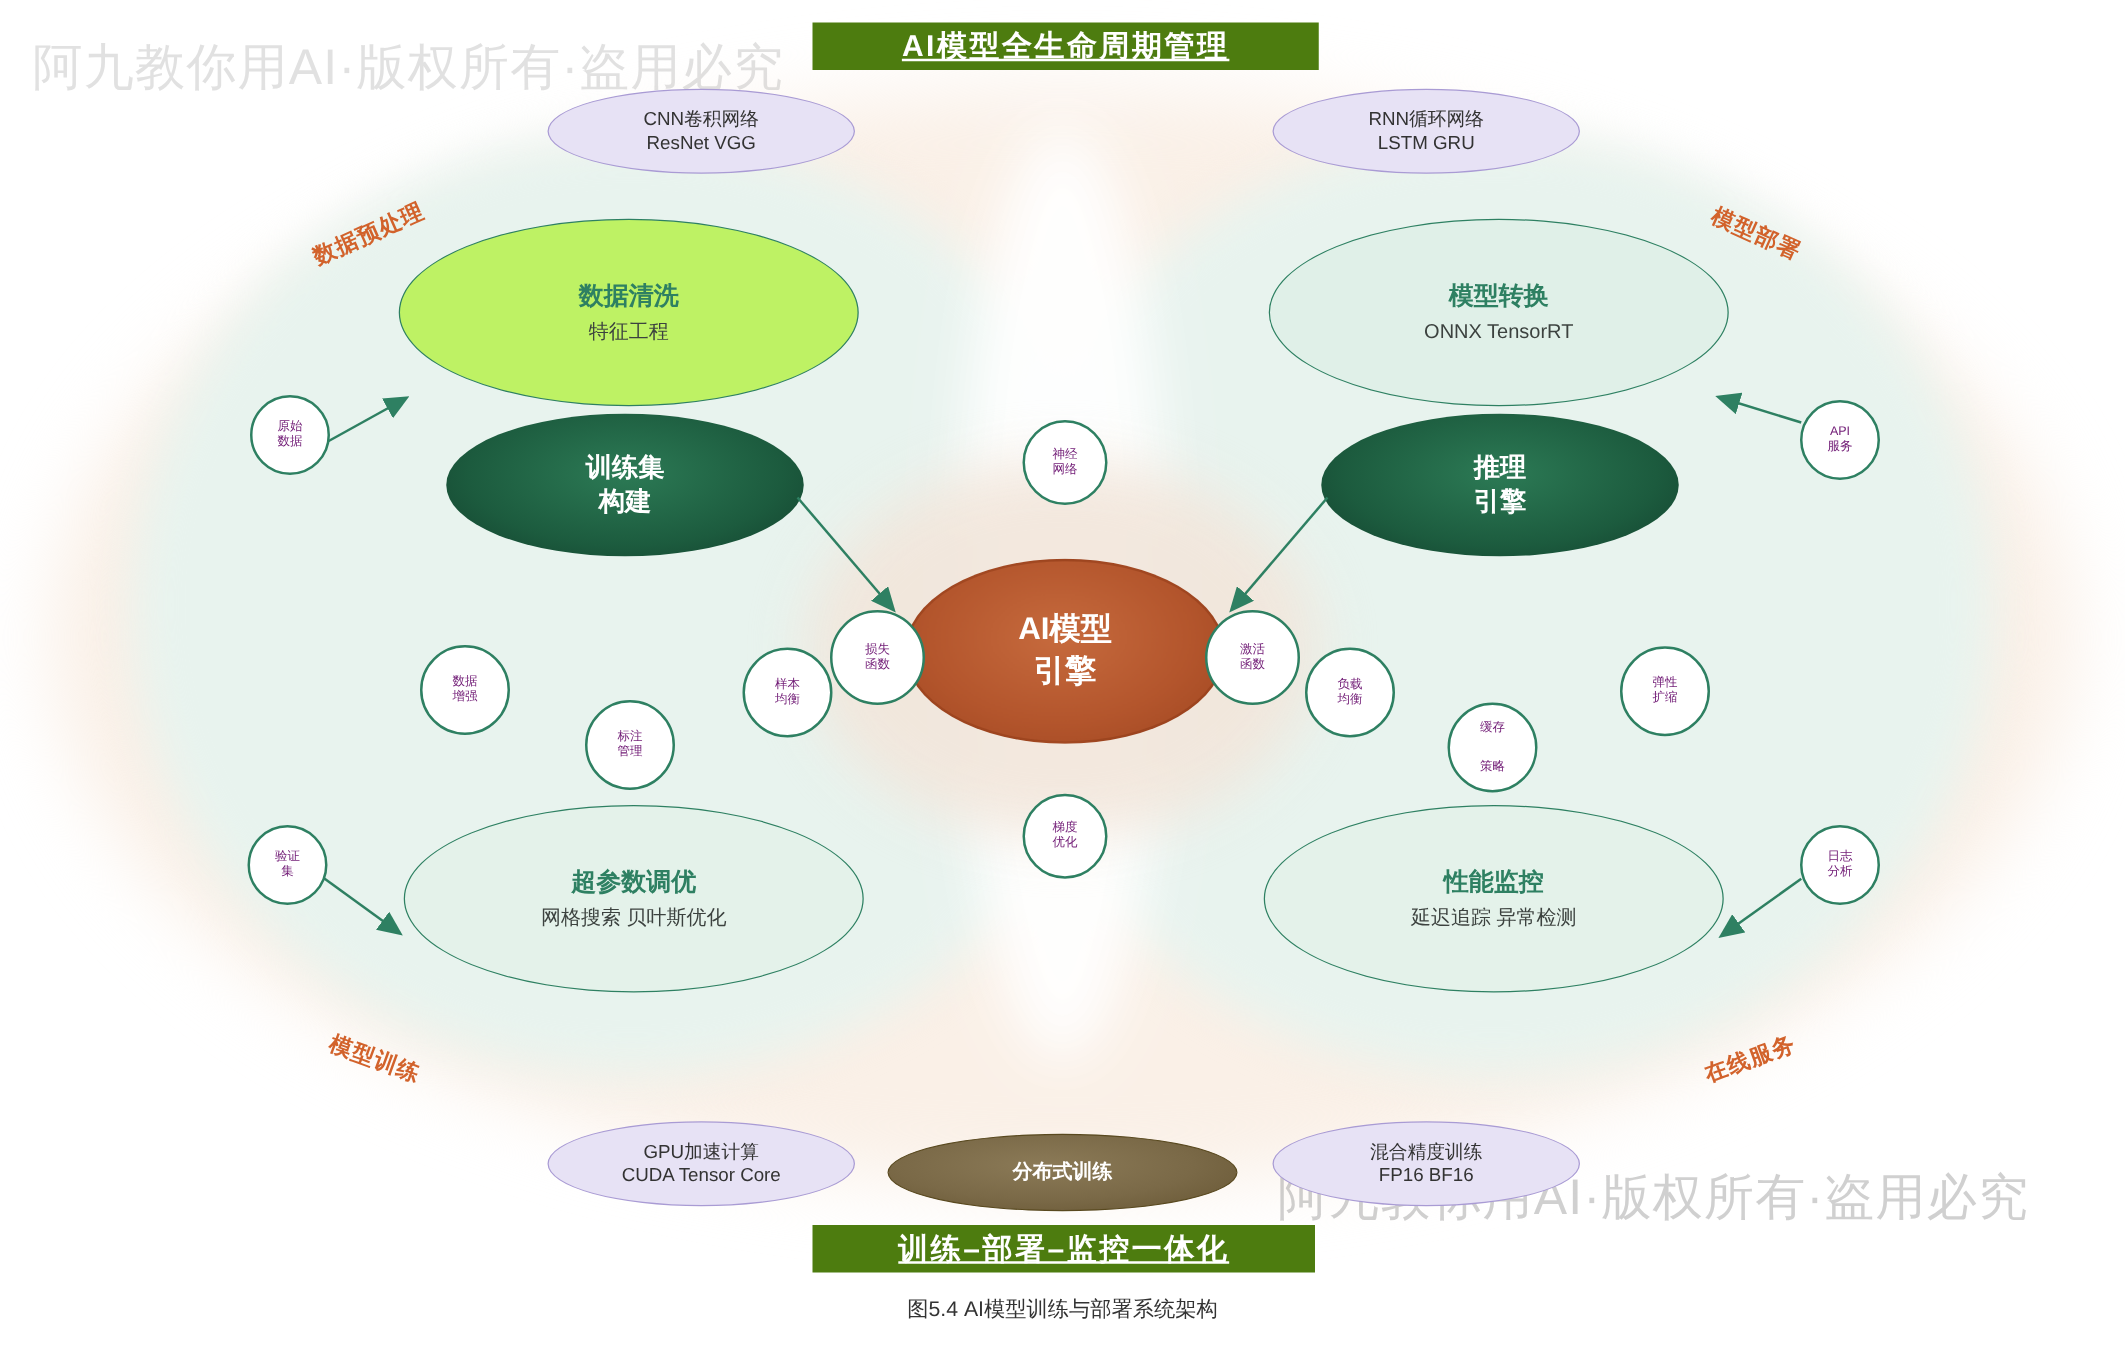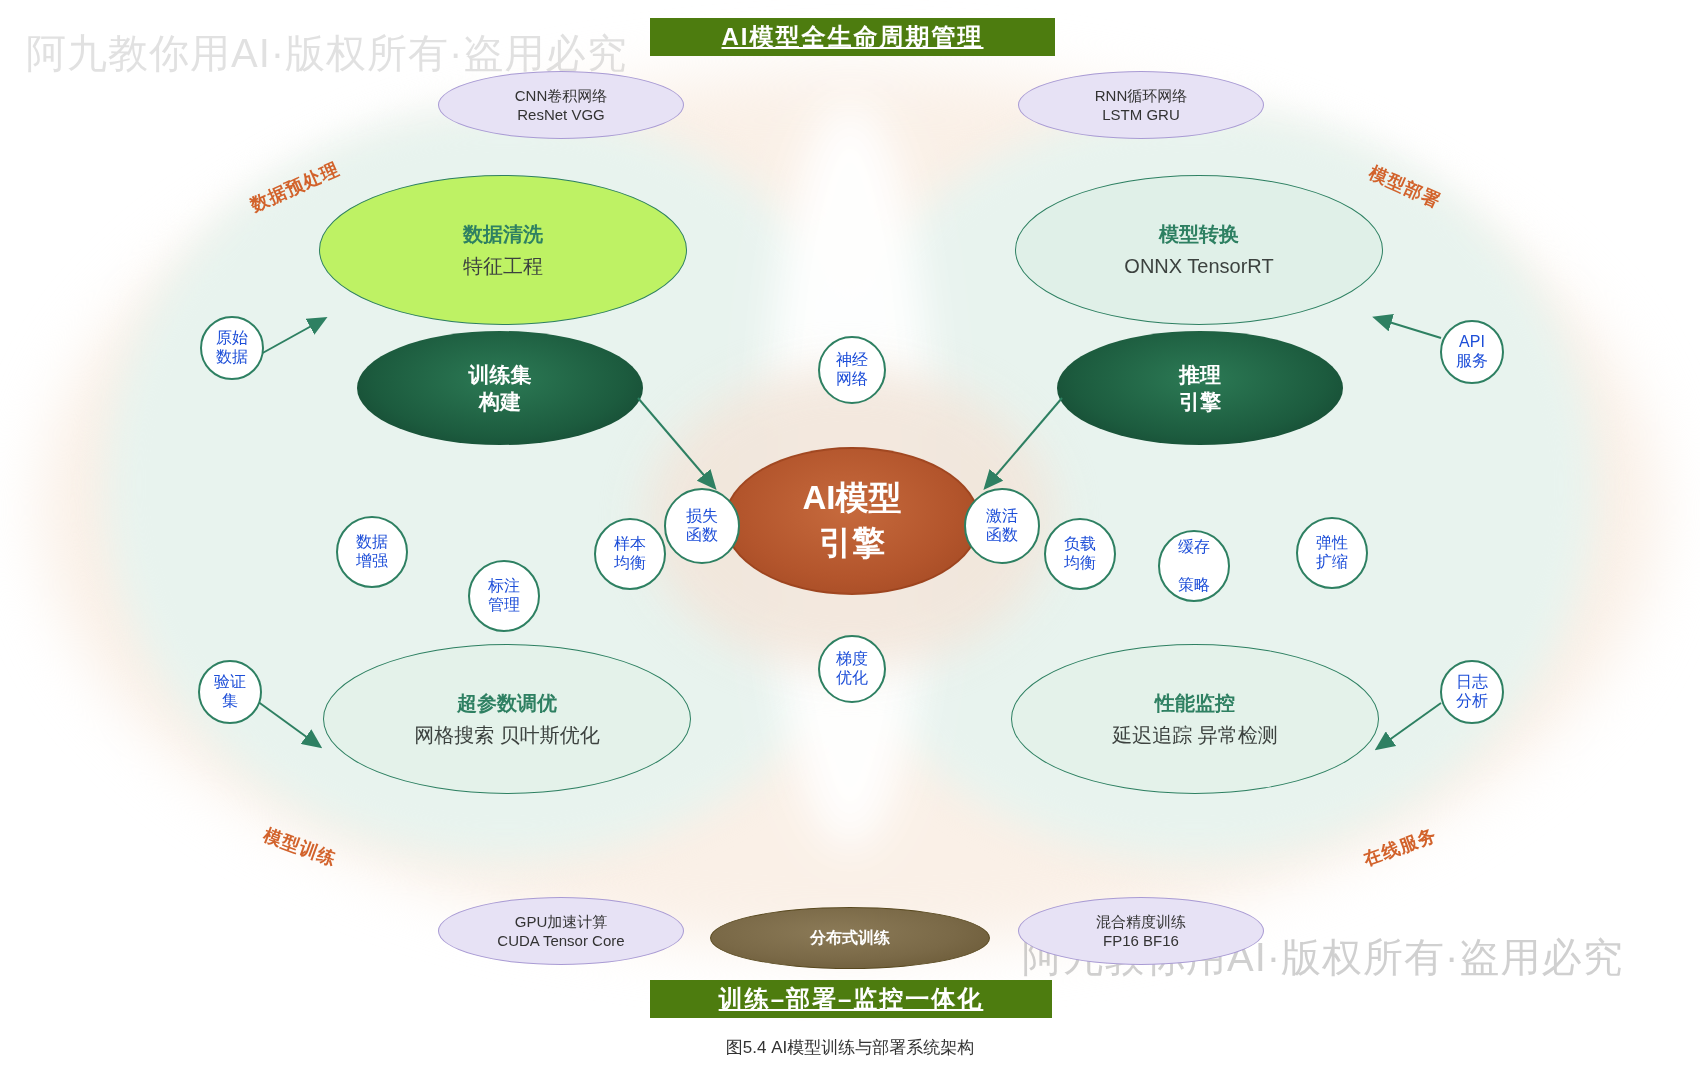--- a/index.html
+++ b/index.html
@@ -30,34 +30,34 @@
     border:1.5px solid #34387f;color:#fff;font-weight:bold;font-size:16px;
   }
   .brown{
     background:radial-gradient(ellipse at 45% 40%, #8b7a57 0%, #7a6947 55%, #665532 100%);
     border:1.5px solid #59491f;color:#fff;font-weight:bold;font-size:16px;
   }
   .mint-outline{
     border:1.6px solid #2e8062;
   }
   .mint-outline .t{color:#2e8062;font-weight:bold;font-size:20px;margin-bottom:6px;}
-  .mint-outline .s{color:#3c423f;font-size:20px;}
+  .mint-outline .s{color:#3c423f;font-size:16px;}
   .darkgreen{
     background:radial-gradient(ellipse at 50% 42%, #2c7a55 0%, #1c5b3e 62%, #123f2c 100%);
     color:#fff;font-weight:bold;font-size:21px;line-height:1.3;
   }
   .orangeell{
     background:radial-gradient(ellipse at 48% 42%, #c66a3d 0%, #b3552c 58%, #9e4520 100%);
     border:2px solid rgba(140,55,20,0.45);
-    color:#fff;font-weight:bold;font-size:33px;line-height:1.35;
+    color:#fff;font-weight:bold;font-size:25px;line-height:1.35;
   }
   .circle-node{
     position:absolute;border-radius:50%;background:#fff;border:2px solid #2e8062;
     display:flex;flex-direction:column;align-items:center;justify-content:center;
-    text-align:center;color:#1d4ed8;font-size:16px;line-height:1.18;
+    text-align:center;color:#701a75;font-size:10px;line-height:1.18;
   }
   .quad-label{
     position:absolute;color:#d2622b;font-weight:bold;font-size:18px;
     white-space:nowrap;letter-spacing:1px;
   }
   #arrow-layer{position:absolute;left:0;top:0;pointer-events:none;}
   .caption{
     position:absolute;left:0;top:1036px;width:1700px;text-align:center;
     color:#333;font-size:17px;
   }
@@ -178,21 +178,21 @@
     <div>优化</div>
   </div>
   <div class="circle-node" style="left:964px;top:488px;width:72px;height:72px;">
     <div>激活</div>
     <div>函数</div>
   </div>
   <div class="circle-node" style="left:1044px;top:518px;width:68px;height:68px;">
     <div>负载</div>
     <div>均衡</div>
   </div>
-  <div class="circle-node" style="left:1158px;top:530px;width:68px;height:68px;gap:19px;">
+  <div class="circle-node" style="left:1158px;top:562px;width:68px;height:68px;gap:19px;">
     <div>缓存</div>
     <div>策略</div>
   </div>
   <div class="circle-node" style="left:1296px;top:517px;width:68px;height:68px;">
     <div>弹性</div>
     <div>扩缩</div>
   </div>
   <div class="circle-node" style="left:1440px;top:320px;width:60px;height:60px;">
     <div>API</div>
     <div>服务</div>

